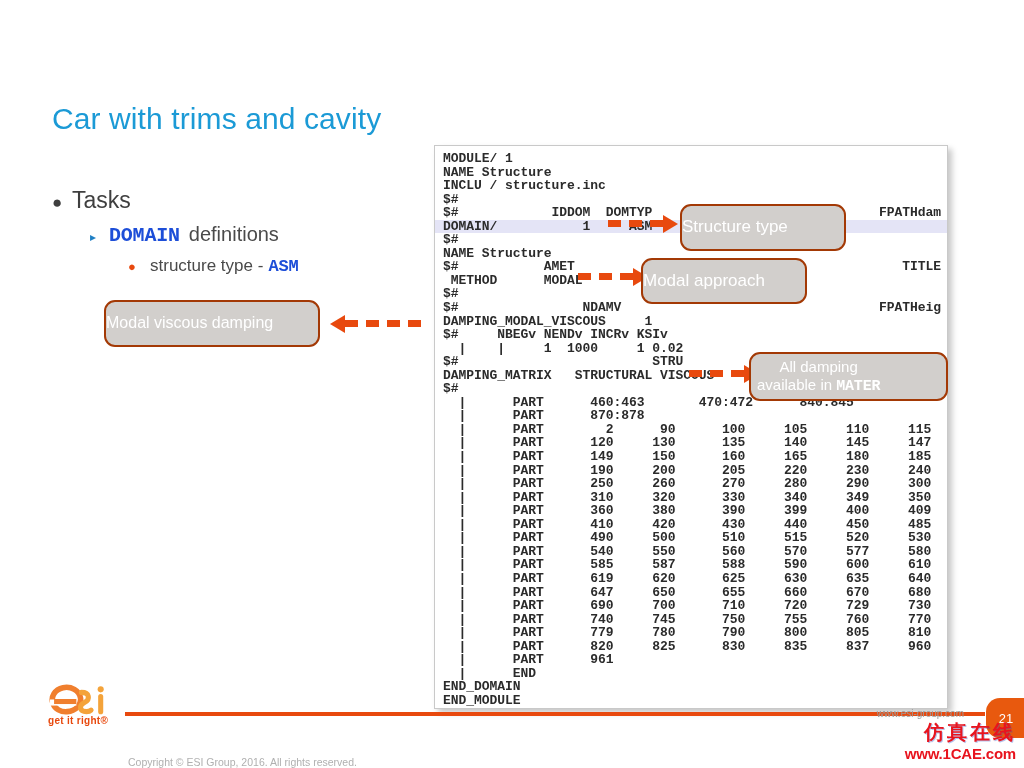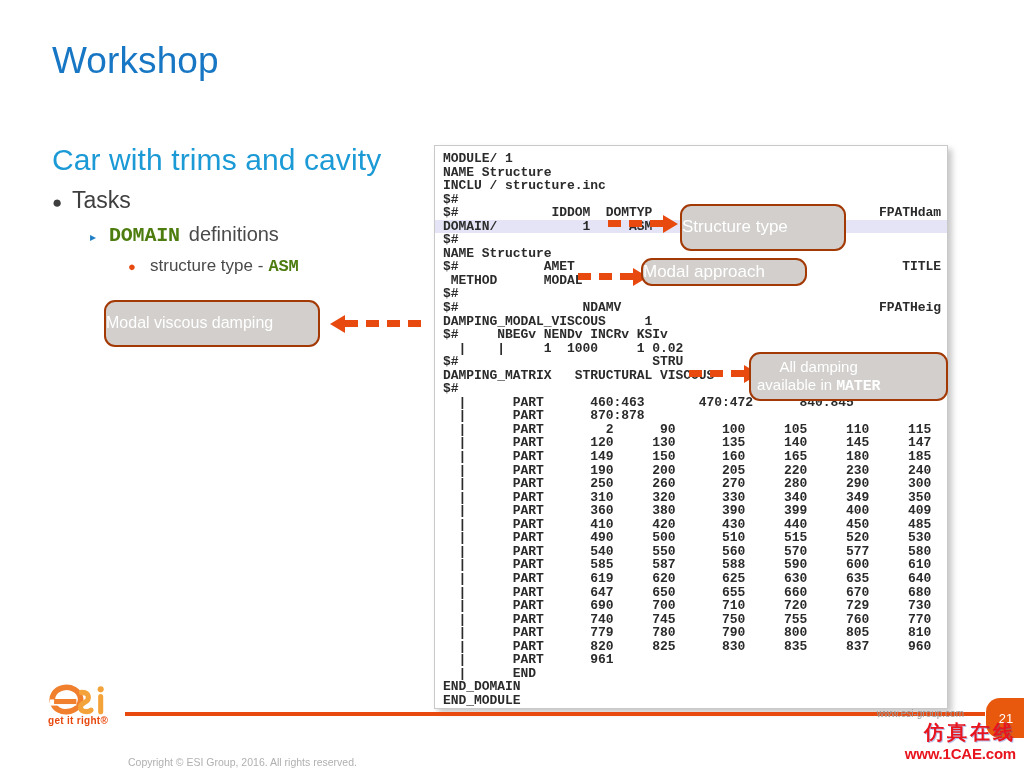--- a/index.html
+++ b/index.html
@@ -13,49 +13,49 @@
 
   
   .title{
     position:absolute;left:52px;top:42px;
     font-size:37px;color:#1877c4;font-weight:400;
     letter-spacing:.1px;line-height:1;
   }
   .subtitle{
     position:absolute;left:52px;top:104px;
     font-size:30px;color:#1b9ad6;font-weight:400;
-    letter-spacing:.1px;line-height:1;margin-top:41px;
+    letter-spacing:.1px;line-height:1;
   }
 
   
   .bullets{position:absolute;left:52px;top:185px;width:380px;}
   .b1{display:flex;align-items:baseline;font-size:23px;color:#3f3f3f;line-height:1.35;}
   .b1 .dot{width:20px;flex:none;color:#3f3f3f;font-size:17px;}
   .b2{display:flex;align-items:baseline;font-size:20px;color:#4a4a4a;line-height:1.35;margin-left:38px;margin-top:5px;}
   .b2 .tri{width:19px;flex:none;color:#1f7fc4;font-size:12px;}
   .b3{display:flex;align-items:baseline;font-size:17px;color:#4a4a4a;line-height:1.35;margin-left:76px;margin-top:6px;}
   .b3 .odot{width:22px;flex:none;color:#e8490e;font-size:13px;}
-  .mono{font-family:"Liberation Mono", monospace;font-weight:bold;color:#4d7c0f;letter-spacing:-.2px;}
+  .mono{font-family:"Liberation Mono", monospace;font-weight:bold;color:#1d4ed8;letter-spacing:-.2px;}
 
   
   .callout{
     position:absolute;
     background:#d2cfcc;
     border:2.5px solid #a33905;
     border-radius:11px;
     color:#ffffff;
     display:flex;align-items:center;justify-content:flex-start;
     text-align:center;
     box-sizing:border-box;
     line-height:1.18;
   }
   .callout .mono{color:#ffffff;}
 
   #callout-structure{left:680px;top:204px;width:166px;height:47px;font-size:17px;}
-  #callout-modal{left:641px;top:258px;width:166px;height:28px;font-size:17px;}
+  #callout-modal{left:641px;top:258px;width:166px;height:46px;font-size:17px;}
   #callout-damping{left:749px;top:352px;width:199px;height:49px;font-size:15px;padding:0 6px;}
   #callout-viscous{left:104px;top:300px;width:216px;height:47px;font-size:16px;}
 
   
   .arrow{position:absolute;height:9px;display:flex;align-items:center;}
   .arrow .seg{height:7px;background:#e8490e;}
   .arrow .head{width:0;height:0;border-top:9px solid transparent;border-bottom:9px solid transparent;}
   .arrow.right .head{border-left:15px solid #e8490e;}
   .arrow.left .head{border-right:15px solid #e8490e;}
 
@@ -123,21 +123,20 @@
   .wm-url{
     position:absolute;right:8px;top:746px;
     font-size:15px;font-weight:bold;color:#e8141e;letter-spacing:-.2px;line-height:1;
   }
 </style>
 </head>
 <body>
 
 <div class="slide">
 
-  <div class="title">Workshop</div>
   <div class="subtitle">Car with trims and cavity</div>
 
   <div class="bullets">
     <div class="b1">
       <span class="dot">●</span>
       <span>Tasks</span>
     </div>
     <div class="b2">
       <span class="tri">▸</span>
       <span class="mono">DOMAIN</span>

